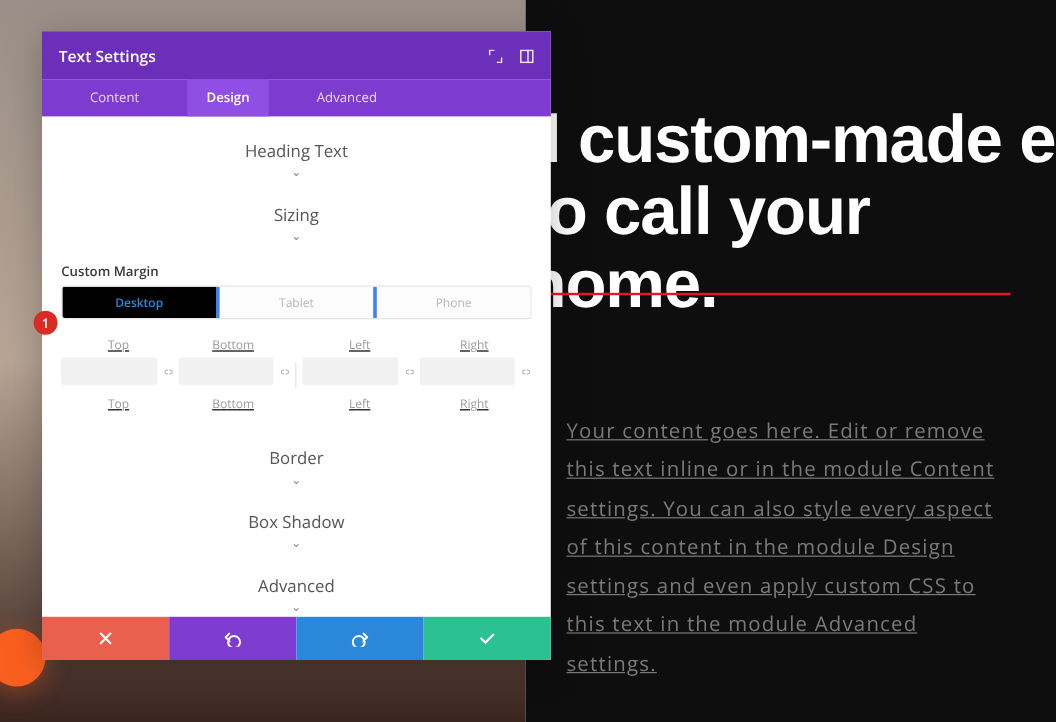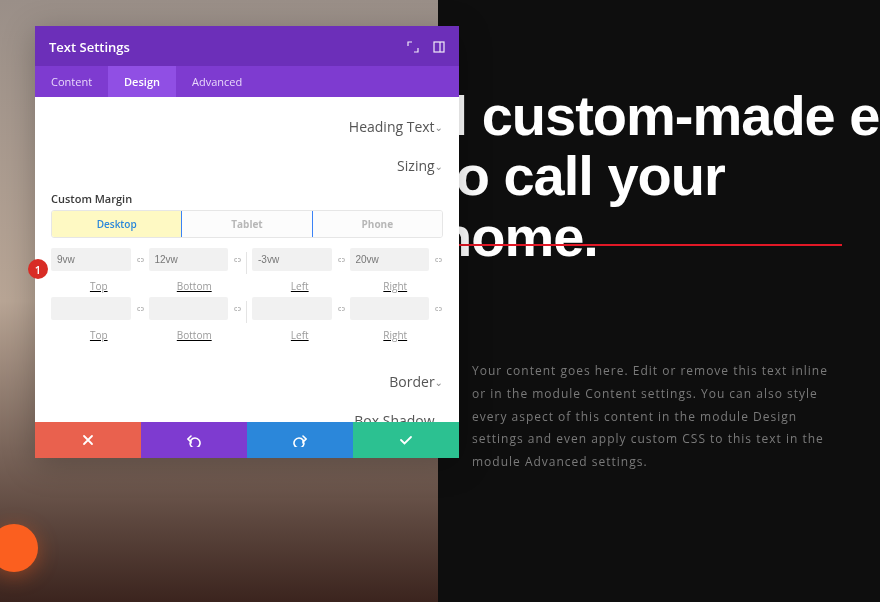--- a/index.html
+++ b/index.html
@@ -44,44 +44,45 @@
   .red-line {
     position: absolute;
     top: 244px;
     left: 442px;
     width: 400px;
     height: 2px;
     background: #e11826;
   }
   .bg-para {
     position: absolute;
-    top: 360px;
+    top: 343px;
     left: 472px;
     width: 370px;
-    font-size: 12px;
+    font-size: 17px;
     letter-spacing: 1px;
     line-height: 1.9;
     color: #7a7a7a;
+    text-decoration: underline;
   }
   .orange-circle {
     position: absolute;
     left: -10px;
     bottom: 30px;
     width: 48px; height: 48px;
     border-radius: 50%;
     background: #fb5f1f;
     box-shadow: 0 4px 20px rgba(251,95,31,0.4);
   }
   
   .panel {
     position: absolute;
     left: 35px;
     top: 26px;
     width: 424px;
-    height: 432px;
+    height: 524px;
     background: #fff;
     box-shadow: 0 6px 30px rgba(0, 0, 0, 0.25);
     display: flex;
     flex-direction: column;
   }
   .panel-header {
     background: #6c2fb9;
     color: #fff;
     padding: 12px 14px 10px;
     display: flex;
@@ -97,39 +98,41 @@
   }
   .tabs-bar {
     background: #7e3bd0;
     display: flex;
     font-size: 11px;
   }
   .tabs-bar .tab {
     padding: 8px 16px 8px;
     color: #e8d8fb;
     cursor: pointer;
+    margin-left: 24px;
   }
   .tabs-bar .tab.active {
     background: #904fe4;
     color: #fff;
     font-weight: 600;
   }
   .panel-body {
     flex: 1;
     overflow: hidden;
     padding: 10px 0 0;
   }
   .section-row {
     display: flex;
     align-items: center;
-    justify-content: flex-end;
+    justify-content: center;
     padding: 10px 16px;
     color: #555;
     font-size: 14px;
     cursor: pointer;
+    flex-direction: column;
   }
   .section-row.expanded { color: #2b87da; }
   .chev {
     font-size: 10px;
     color: #888;
   }
   .section-row.expanded .chev { color: #2b87da; }
   .subsection {
     padding: 0 16px 4px;
   }
@@ -148,24 +151,24 @@
   }
   .device-tabs .dtab {
     flex: 1;
     text-align: center;
     padding: 6px 0;
     font-size: 10px;
     color: #b7b7b7;
     background: #fcfcfc;
     cursor: pointer;
   }
-  .device-tabs .dtab + .dtab { border-left: 1px solid #3b82f6; font-weight: bold; }
+  .device-tabs .dtab + .dtab { border-left: 3px solid #3b82f6; }
   .device-tabs .dtab.active {
     color: #2b87da;
-    background: #fef9c3;
+    background: #000000;
     font-weight: 600;
   }
   .spacing-grid {
     display: flex;
     gap: 10px;
     margin-bottom: 4px;
   }
   .pair-col {
     flex: 1;
     position: relative;
@@ -290,54 +293,20 @@
     </div>
 
     <div class="subsection">
       <div class="sub-label">Custom Margin</div>
       <div class="device-tabs">
         <div class="dtab active">Desktop</div>
         <div class="dtab">Tablet</div>
         <div class="dtab">Phone</div>
       </div>
 
-      <div class="spacing-grid">
-        <div class="pair-col divider">
-          <div class="pair-row">
-            <div class="unit">
-              <input value="9vw" style="">
-              <svg class="linkic" viewBox="0 0 10 10">
-                  <path d="M2 5a2 2 0 0 1 2-2h1v1H4a1 1 0 1 0 0 2h1v1H4a2 2 0 0 1-2-2zm4-2h1a2 2 0 1 1 0 4H6V6h1a1 1 0 1 0 0-2H6V3z" fill="#bbb"></path>
-                </svg>
-            </div>
-            <div class="unit">
-              <input value="12vw" style="">
-              <svg class="linkic" viewBox="0 0 10 10">
-                  <path d="M2 5a2 2 0 0 1 2-2h1v1H4a1 1 0 1 0 0 2h1v1H4a2 2 0 0 1-2-2zm4-2h1a2 2 0 1 1 0 4H6V6h1a1 1 0 1 0 0-2H6V3z" fill="#bbb"></path>
-                </svg>
-            </div>
-          </div>
-        </div>
-        <div class="pair-col">
-          <div class="pair-row">
-            <div class="unit">
-              <input value="-3vw" style="">
-              <svg class="linkic" viewBox="0 0 10 10">
-                  <path d="M2 5a2 2 0 0 1 2-2h1v1H4a1 1 0 1 0 0 2h1v1H4a2 2 0 0 1-2-2zm4-2h1a2 2 0 1 1 0 4H6V6h1a1 1 0 1 0 0-2H6V3z" fill="#bbb"></path>
-                </svg>
-            </div>
-            <div class="unit">
-              <input value="20vw" style="">
-              <svg class="linkic" viewBox="0 0 10 10">
-                  <path d="M2 5a2 2 0 0 1 2-2h1v1H4a1 1 0 1 0 0 2h1v1H4a2 2 0 0 1-2-2zm4-2h1a2 2 0 1 1 0 4H6V6h1a1 1 0 1 0 0-2H6V3z" fill="#bbb"></path>
-                </svg>
-            </div>
-          </div>
-        </div>
-      </div>
       <div class="spacing-grid">
         <div class="pair-col">
             <div class="trbl">
           <span>Top</span>
           <span>Bottom</span>
         </div>
           </div>
         <div class="pair-col">
             <div class="trbl">
           <span>Left</span>

